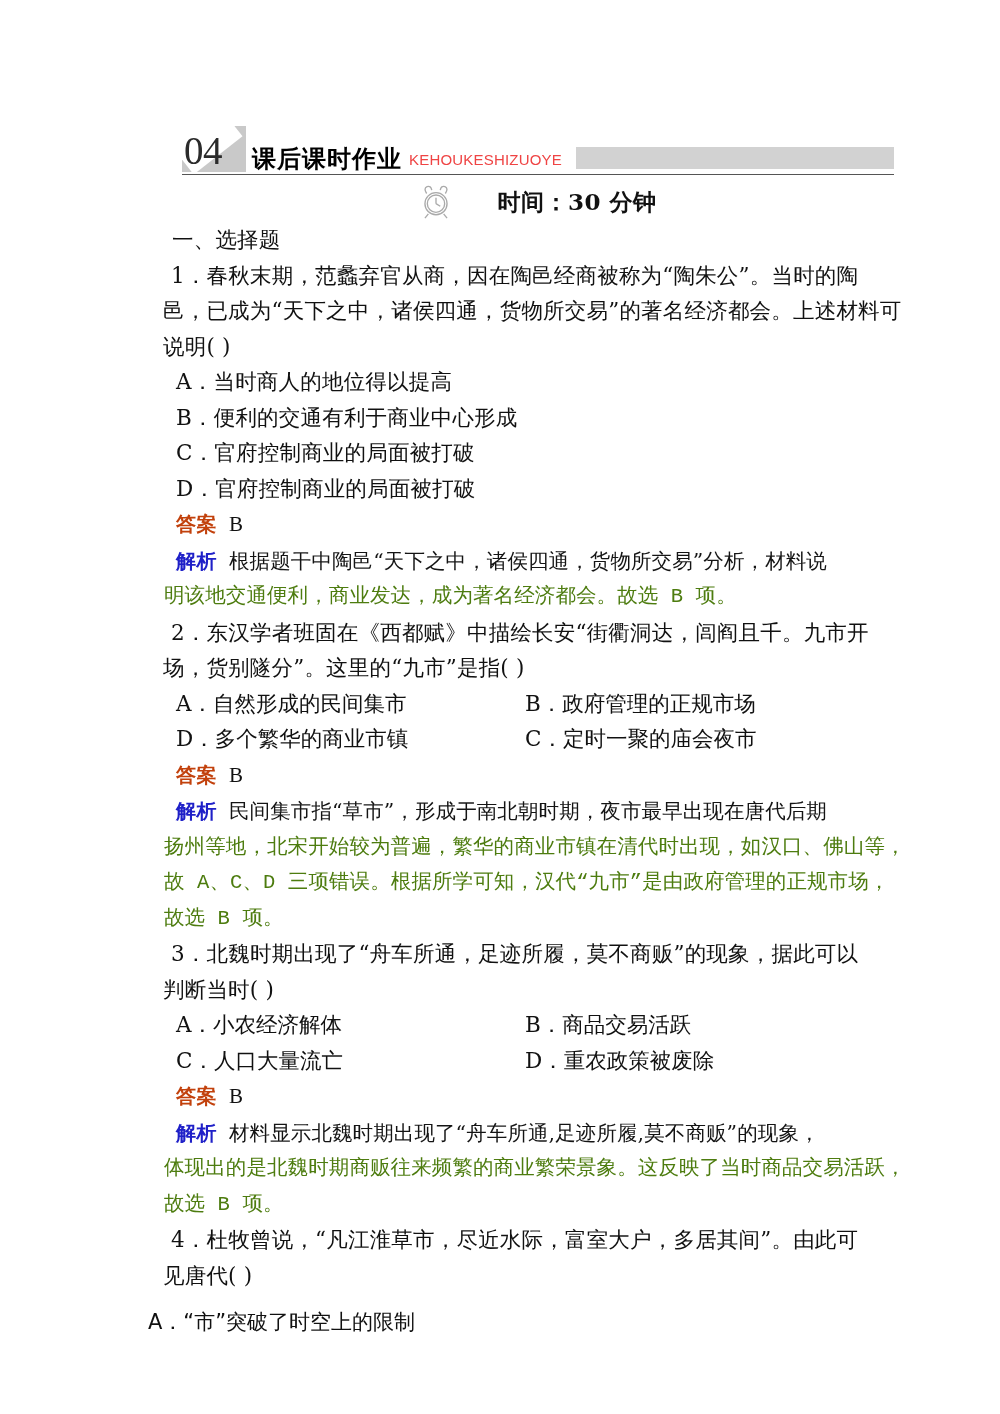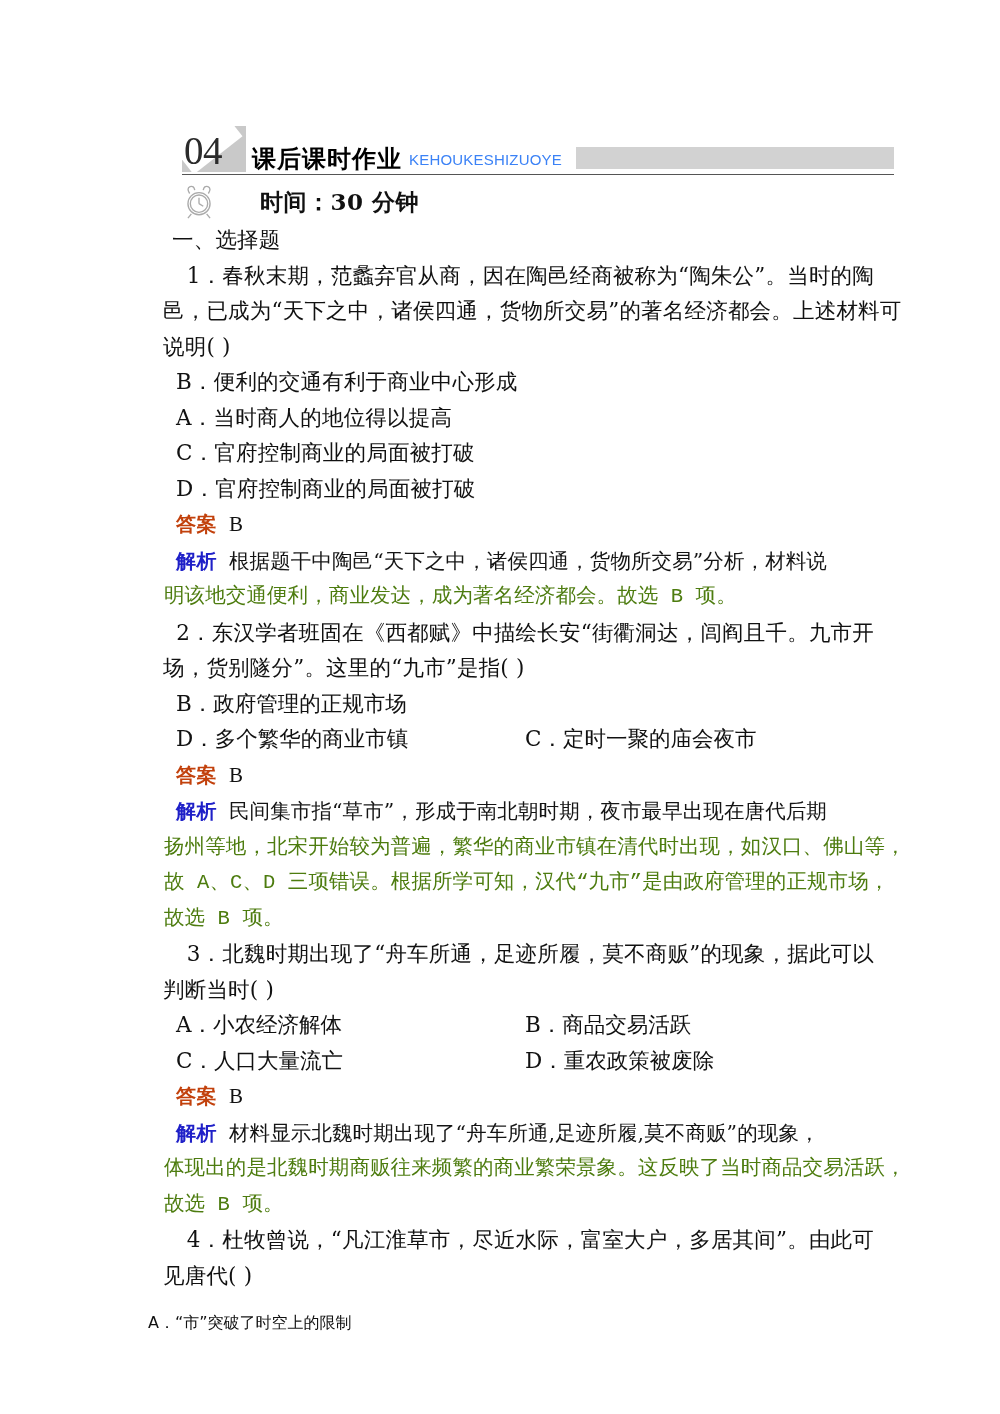--- a/index.html
+++ b/index.html
@@ -79,21 +79,21 @@
     letter-spacing: 1px;
     color: #000000;
     margin-left: 6px;
     margin-bottom: 1px;
     white-space: nowrap;
   }
   .title-py {
     font-family: "Liberation Sans", "DejaVu Sans", sans-serif;
     font-size: 15px;
     letter-spacing: 0.2px;
-    color: #3b82f6;
+    color: #ef4444;
     margin-left: 7px;
     margin-bottom: 4px;
     white-space: nowrap;
   }
   .gray-bar {
     flex: 1 1 auto;
     height: 22px;
     background: #d2d2d2;
     margin-left: 14px;
     margin-bottom: 3px;
@@ -108,21 +108,21 @@
   }
 
   
   .time-line {
     position: absolute;
     left: 182px;
     top: 184px;
     width: 712px;
     display: flex;
     align-items: center;
-    justify-content: flex-start;
+    justify-content: center;
     gap: 44px;
   }
   .clock-icon { width: 34px; height: 36px; opacity: 0.62; }
   .time-text {
     font-family: "DejaVu Serif", "Liberation Serif", serif;
     font-weight: bold;
     font-size: 23px;
     color: #111;
     letter-spacing: 0.5px;
   }
@@ -137,21 +137,21 @@
 
   .line {
     font-size: 21.5px;
     line-height: 35.5px;
     color: #111111;
     letter-spacing: 0.2px;
     white-space: nowrap;
   }
   .sec-title { margin-left: 24px; }
   .q-line    { margin-left: 15px; }
-  .q-line.indent { margin-left: 23px; text-align: right; }
+  .q-line.indent { margin-left: 23px; }
 
   .opt-row {
     display: flex;
     font-size: 21.5px;
     line-height: 35.5px;
     color: #111111;
     margin-left: 28px;
   }
   .opt-row .col { width: 350px; white-space: nowrap; }
   .opt-single { margin-left: 28px; }
@@ -197,21 +197,21 @@
     line-height: 35.5px;
     color: #4d7c0f;
     margin-left: 16px;
     letter-spacing: 0.1px;
     white-space: nowrap;
   }
 
   
   .stray-opt {
     font-family: "DejaVu Sans", "Liberation Sans", sans-serif;
-    font-size: 16px;
+    font-size: 21px;
     line-height: 35.5px;
     color: #111;
     margin-left: 0;
     margin-top: 12px;
     white-space: nowrap;
   }
 </style>
 </head>
 <body>
 
@@ -248,39 +248,40 @@
 
   <div class="content">
 
     <div class="line sec-title">一、选择题</div>
 
     <div>
       <div class="line q-line indent">1．春秋末期，范蠡弃官从商，因在陶邑经商被称为“陶朱公”。当时的陶</div>
       <div class="line q-line">邑，已成为“天下之中，诸侯四通，货物所交易”的著名经济都会。上述材料可</div>
       <div class="line q-line">说明(     )</div>
 
+      <div class="line opt-single">A．当时商人的地位得以提高</div>
       <div class="line opt-single">B．便利的交通有利于商业中心形成</div>
-      <div class="line opt-single">A．当时商人的地位得以提高</div>
       <div class="line opt-single">C．官府控制商业的局面被打破</div>
       <div class="line opt-single">D．官府控制商业的局面被打破</div>
 
       <div class="ans-line">
         <span class="lbl-answer">答案</span><span class="ans-val">B</span>
       </div>
       <div class="ans-line">
         <span class="lbl-analysis">解析</span><span class="ana-text">根据题干中陶邑“天下之中，诸侯四通，货物所交易”分析，材料说</span>
       </div>
       <div class="ana-cont">明该地交通便利，商业发达，成为著名经济都会。故选 B 项。</div>
     </div>
 
     <div>
       <div class="line q-line indent">2．东汉学者班固在《西都赋》中描绘长安“街衢洞达，闾阎且千。九市开</div>
       <div class="line q-line">场，货别隧分”。这里的“九市”是指(     )</div>
 
       <div class="opt-row">
+        <div class="col">A．自然形成的民间集市</div>
         <div class="col">B．政府管理的正规市场</div>
       </div>
       <div class="opt-row">
         <div class="col">D．多个繁华的商业市镇</div>
         <div class="col">C．定时一聚的庙会夜市</div>
       </div>
 
       <div class="ans-line">
         <span class="lbl-answer">答案</span><span class="ans-val">B</span>
       </div>

